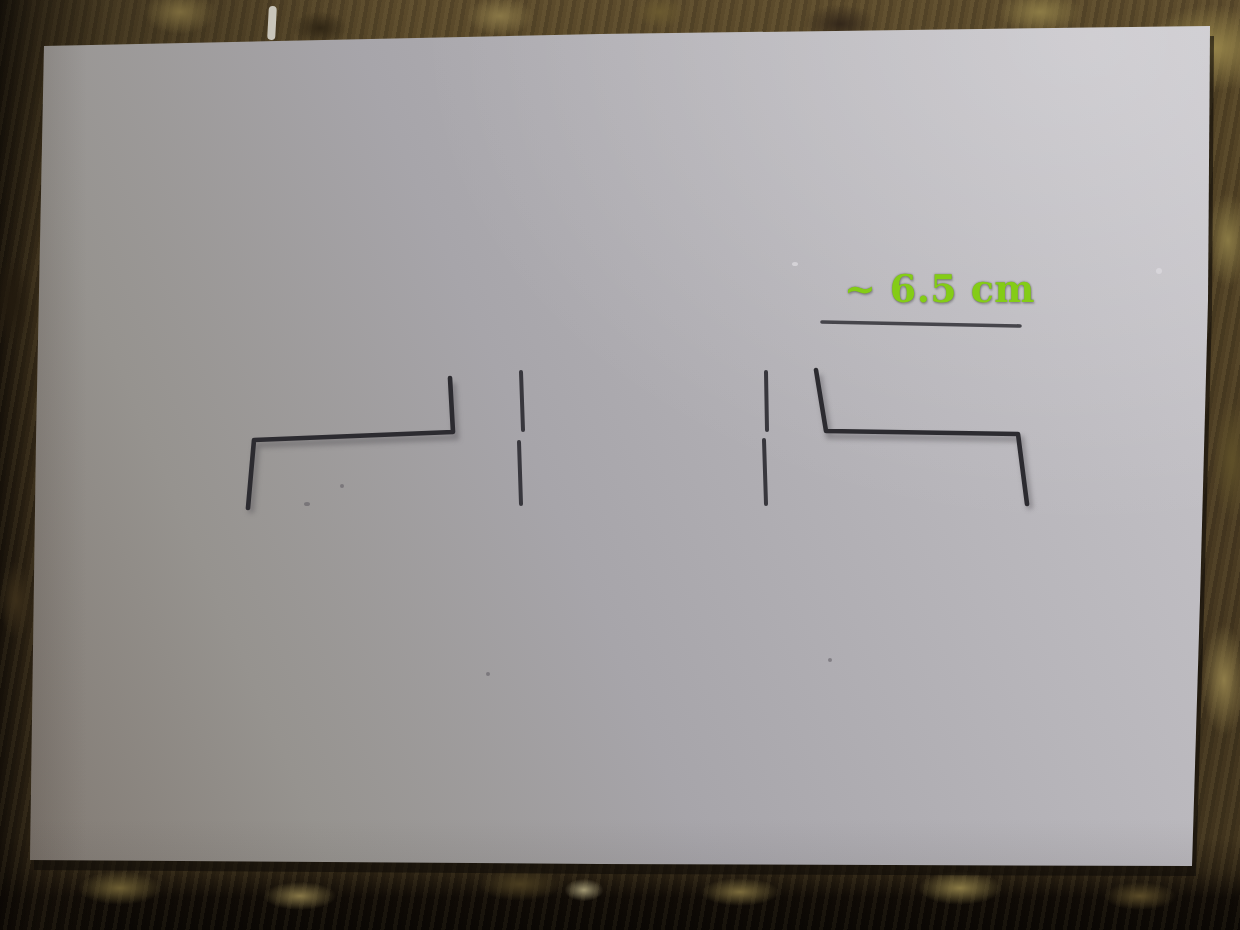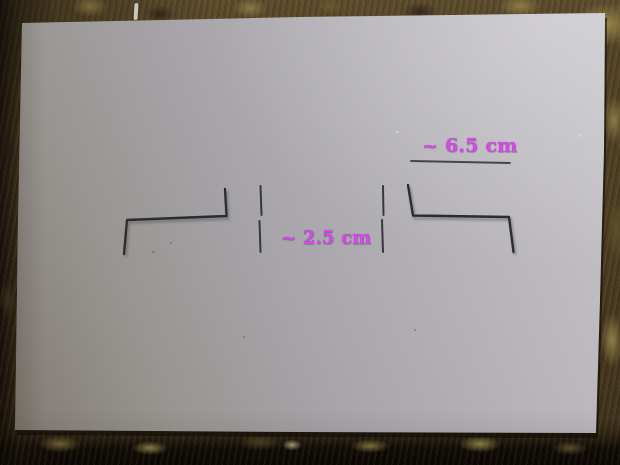--- a/index.html
+++ b/index.html
@@ -61,21 +61,21 @@
 
   
   svg.marks { position:absolute; inset:0; }
   .wire-shadow { fill:none; stroke:rgba(82,79,84,0.45); stroke-width:3; filter:blur(1.3px); }
   .wire { fill:none; stroke:#2c2b30; stroke-width:2.3; stroke-linecap:round; stroke-linejoin:round; }
   .tick { stroke:#38373d; stroke-width:2; stroke-linecap:round; }
   .underline { stroke:#46454b; stroke-width:1.8; stroke-linecap:round; }
 
   
   .label {
-    position:absolute; font-weight:700; color:#d946ef; white-space:pre;
+    position:absolute; font-weight:700; color:#84cc16; white-space:pre;
     text-shadow:0 0 1px rgba(43,42,47,0.6), 0.5px 0.8px 1px rgba(43,42,47,0.25);
     letter-spacing:0.2px;
   }
   .label-65 { left:422px; top:134px; font-size:19px; }
   .label-2  { left:281px; top:183px; font-size:19px; }
   .label-25 { left:281px; top:227px; font-size:18px; }
 
   
   .speck { position:absolute; border-radius:50%; }
   .speck.dark  { background:#5c5960; opacity:0.55; }
@@ -107,21 +107,20 @@
 
     <line class="tick" x1="260.5" y1="186" x2="261.5" y2="215"></line>
     <line class="tick" x1="383" y1="186" x2="383.5" y2="215"></line>
     <line class="tick" x1="259.5" y1="221" x2="260.5" y2="252"></line>
     <line class="tick" x1="382" y1="220" x2="383" y2="252"></line>
 
     <line class="underline" x1="411" y1="161" x2="510" y2="163"></line>
   </svg>
 
   <div class="label label-65">~ 6.5 cm</div>
-  <div class="label label-25">~ 2.5 cm</div>
 
   <div class="speck dark sp1"></div>
   <div class="speck dark sp2"></div>
   <div class="speck dark sp3"></div>
   <div class="speck dark sp4"></div>
   <div class="speck light sp5"></div>
   <div class="speck light sp6"></div>
 
 </div>
 

